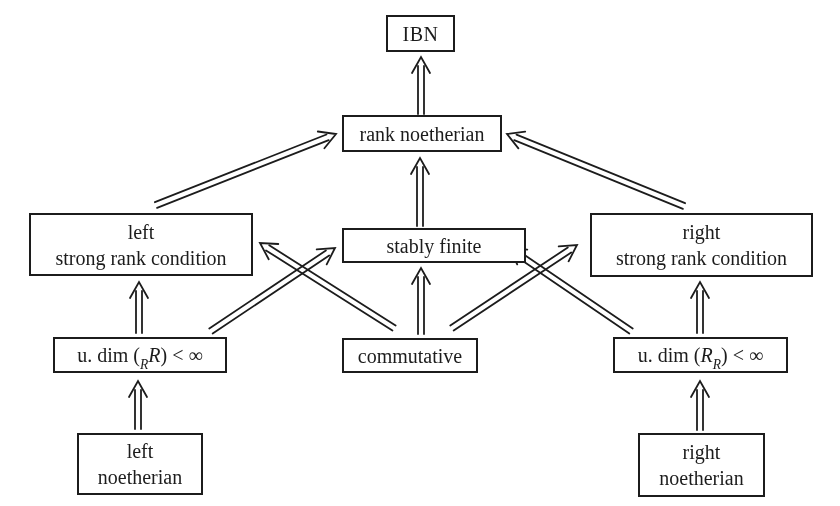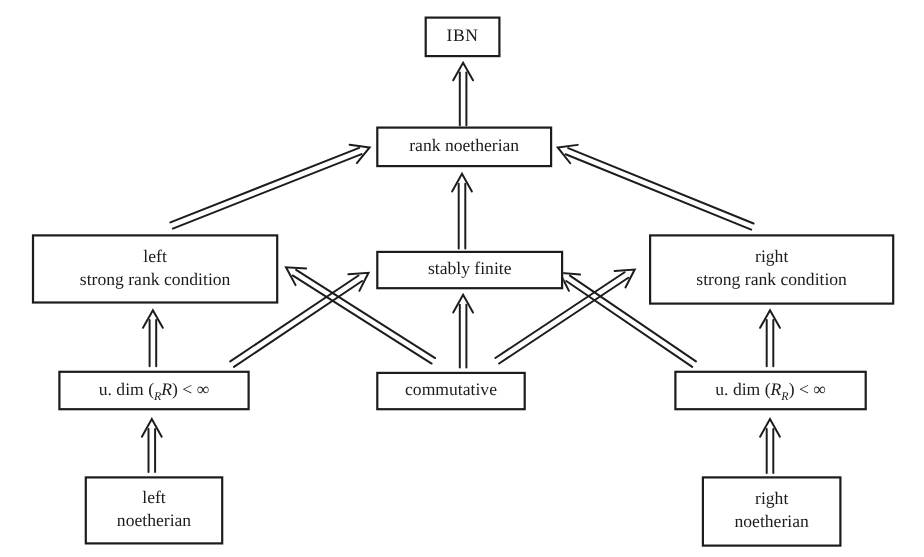--- a/index.html
+++ b/index.html
@@ -20,21 +20,21 @@
   .node {
     position: absolute;
     box-sizing: border-box;
     border: 2px solid #1c1c1c;
     background: #ffffff;
     display: flex;
     flex-direction: column;
     align-items: center;
     justify-content: center;
     text-align: center;
-    font-size: 16px;
+    font-size: 20px;
     line-height: 1.3;
     white-space: nowrap;
   }
   .node .ln { display: block; text-align: center; }
   .node-ibn { letter-spacing: 0.5px; }
   .math .it { font-style: italic; }
   .math sub {
     font-style: italic;
     font-size: 0.68em;
     line-height: 0;
@@ -121,21 +121,21 @@
 
   <div class="node" style="left:342px;top:115px;width:160px;height:37px">
     <span>rank noetherian</span>
   </div>
 
   <div class="node" style="left:29px;top:213px;width:224px;height:63px">
     <span class="ln">left</span>
     <span class="ln">strong rank condition</span>
   </div>
 
-  <div class="node" style="left:342px;top:228px;width:170px;height:35px">
+  <div class="node" style="left:342px;top:228px;width:184px;height:35px">
     <span>stably finite</span>
   </div>
 
   <div class="node" style="left:590px;top:213px;width:223px;height:64px">
     <span class="ln">right</span>
     <span class="ln">strong rank condition</span>
   </div>
 
   <div class="node" style="left:53px;top:337px;width:174px;height:36px">
     <span class="math"><span>u. dim (</span><sub>R</sub><span class="it">R</span><span>) &lt; ∞</span></span>

